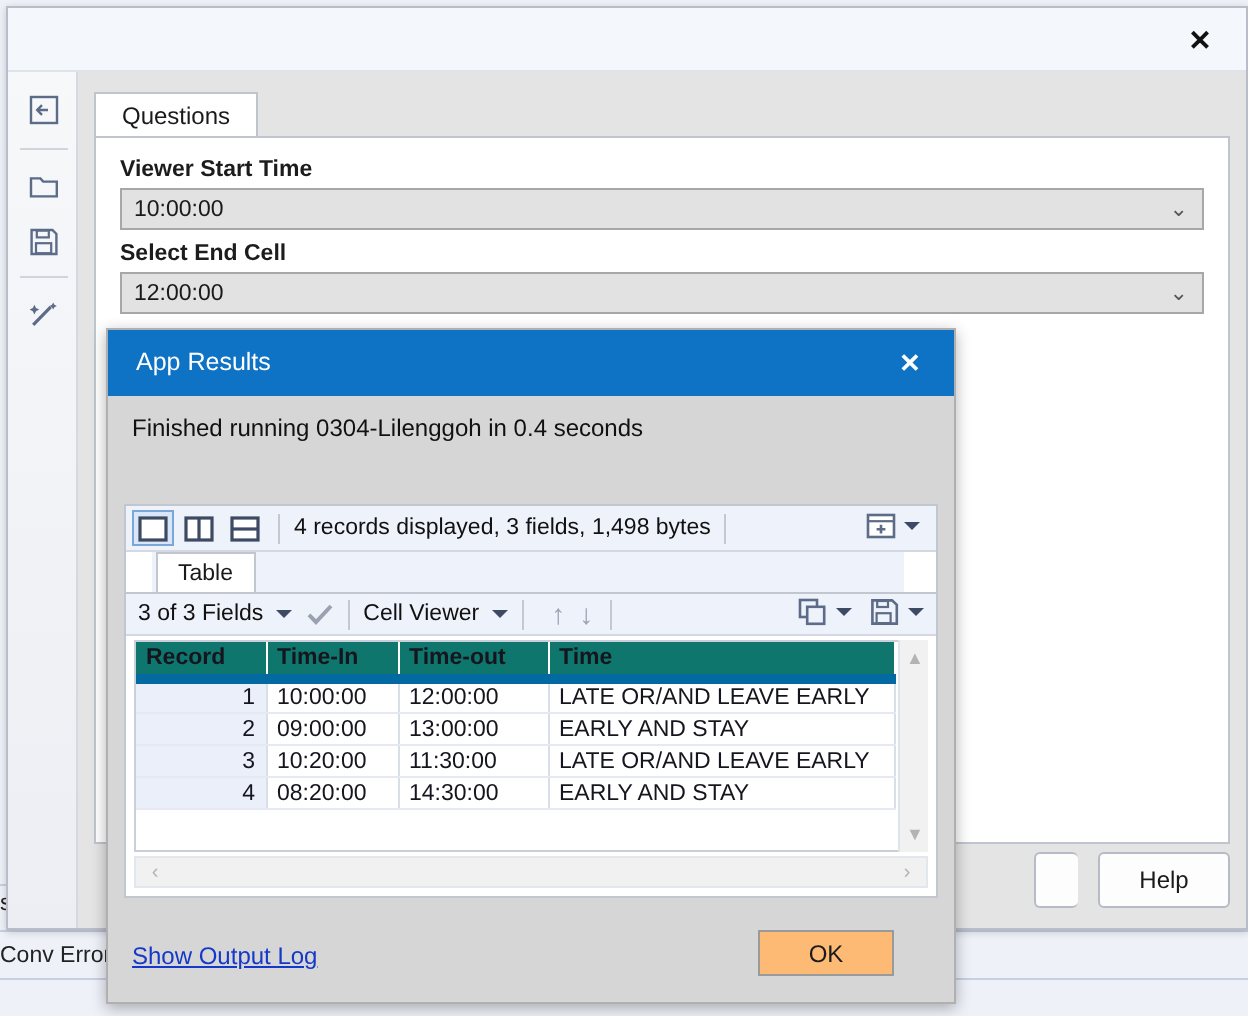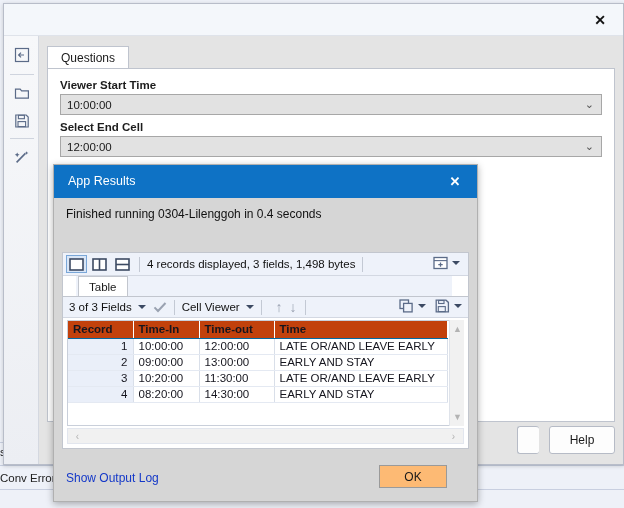--- a/index.html
+++ b/index.html
@@ -245,23 +245,23 @@
 
   
   #grid-wrap {
     position: absolute; left: 4px; top: 67px; right: 4px; bottom: 22px;
     background: #fff;
     border: 1px solid #c9cfda;
     overflow: hidden;
   }
   table.grid { border-collapse: collapse; width: 379px; table-layout: fixed; }
   table.grid th {
-    background: #c2410c;
+    background: #0f766e;
     border-right: 1px solid #ffffff;
-    border-bottom: 1px solid #0369a1;
+    border-bottom: 5px solid #0369a1;
     font-size: 11.5px; font-weight: bold;
     text-align: left;
     padding: 2px 5px;
     height: 17px;
     color: #15151e;
   }
   table.grid td {
     border-right: 1px solid #d9dfe9;
     border-bottom: 1px solid #e4e9f2;
     font-size: 11.5px;
@@ -296,20 +296,21 @@
     position: absolute; top: 0; width: 15px; height: 14px;
     display: flex; align-items: center; justify-content: center;
     color: #b3b3b3; font-size: 10px;
     cursor: pointer;
   }
 
   
   #show-output-log {
     position: absolute; left: 12px; bottom: 16px;
     font-size: 12px; color: #1438c8;
+    text-decoration: underline;
     cursor: pointer;
   }
   #ok-btn {
     position: absolute; right: 30px; bottom: 13px;
     width: 68px; height: 23px;
     background: #fdba74;
     border: 1px solid #9a9a9a;
     display: flex; align-items: center; justify-content: center;
     font-size: 12px;
     cursor: pointer;

